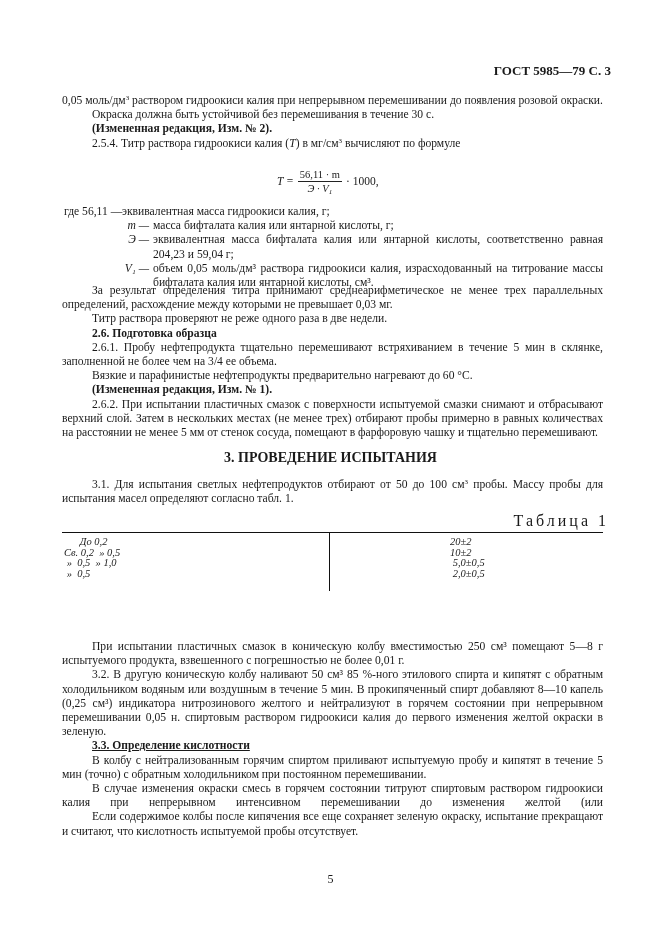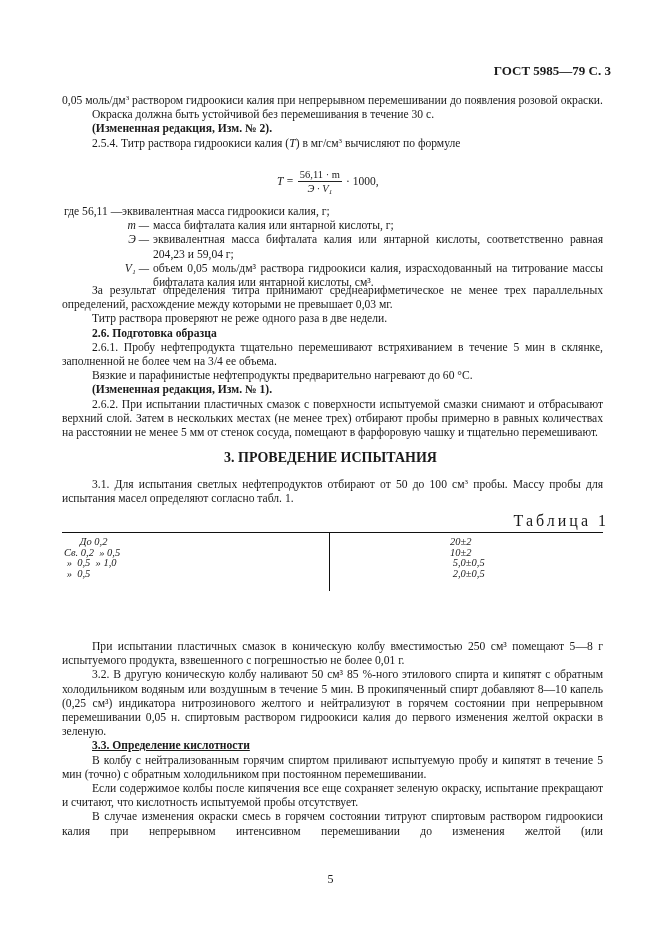--- a/index.html
+++ b/index.html
@@ -112,17 +112,17 @@
       <div class="cell-line"> 2,0±0,5</div>
     </div>
   </div>
 </div>
 
 <div class="abs text" style="top:640px;">
   <p class="p ind">При испытании пластичных смазок в коническую колбу вместимостью 250 см³ помещают 5—8 г испытуемого продукта, взвешенного с погрешностью не более 0,01 г.</p>
   <p class="p ind">3.2. В другую коническую колбу наливают 50 см³ 85 %-ного этилового спирта и кипятят с обратным холодильником водяным или воздушным в течение 5 мин. В прокипяченный спирт добавляют 8—10 капель (0,25 см³) индикатора нитрозинового желтого и нейтрализуют в горячем состоянии при непрерывном перемешивании 0,05 н. спиртовым раствором гидроокиси калия до первого изменения желтой окраски в зеленую.</p>
   <p class="p ind bold" style="text-decoration:underline;">3.3. Определение кислотности</p>
   <p class="p ind">В колбу с нейтрализованным горячим спиртом приливают испытуемую пробу и кипятят в течение 5 мин (точно) с обратным холодильником при постоянном перемешивании.</p>
+  <p class="p ind jl">В случае изменения окраски смесь в горячем состоянии титруют спиртовым раствором гидроокиси калия при непрерывном интенсивном перемешивании до изменения желтой (или</p>
   <p class="p ind">Если содержимое колбы после кипячения все еще сохраняет зеленую окраску, испытание прекращают и считают, что кислотность испытуемой пробы отсутствует.</p>
-  <p class="p ind jl">В случае изменения окраски смесь в горячем состоянии титруют спиртовым раствором гидроокиси калия при непрерывном интенсивном перемешивании до изменения желтой (или</p>
 </div>
 
 <div class="abs page-num">5</div>
 
 </body></html>

